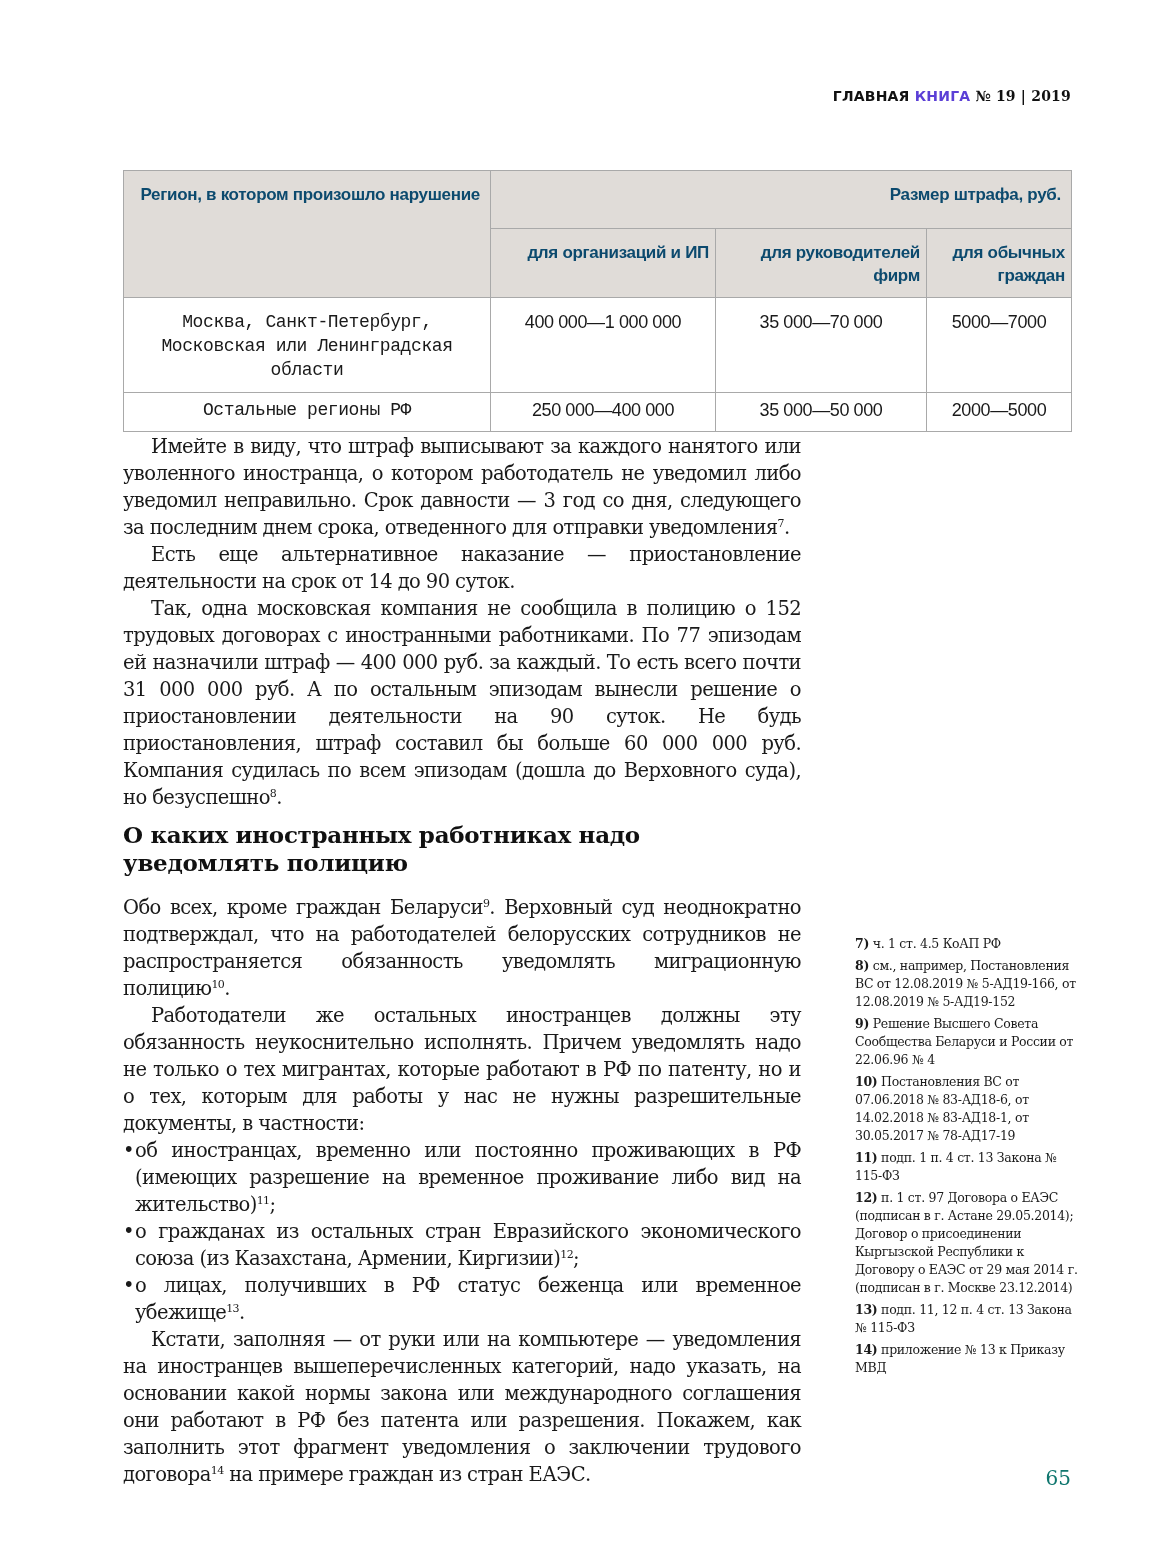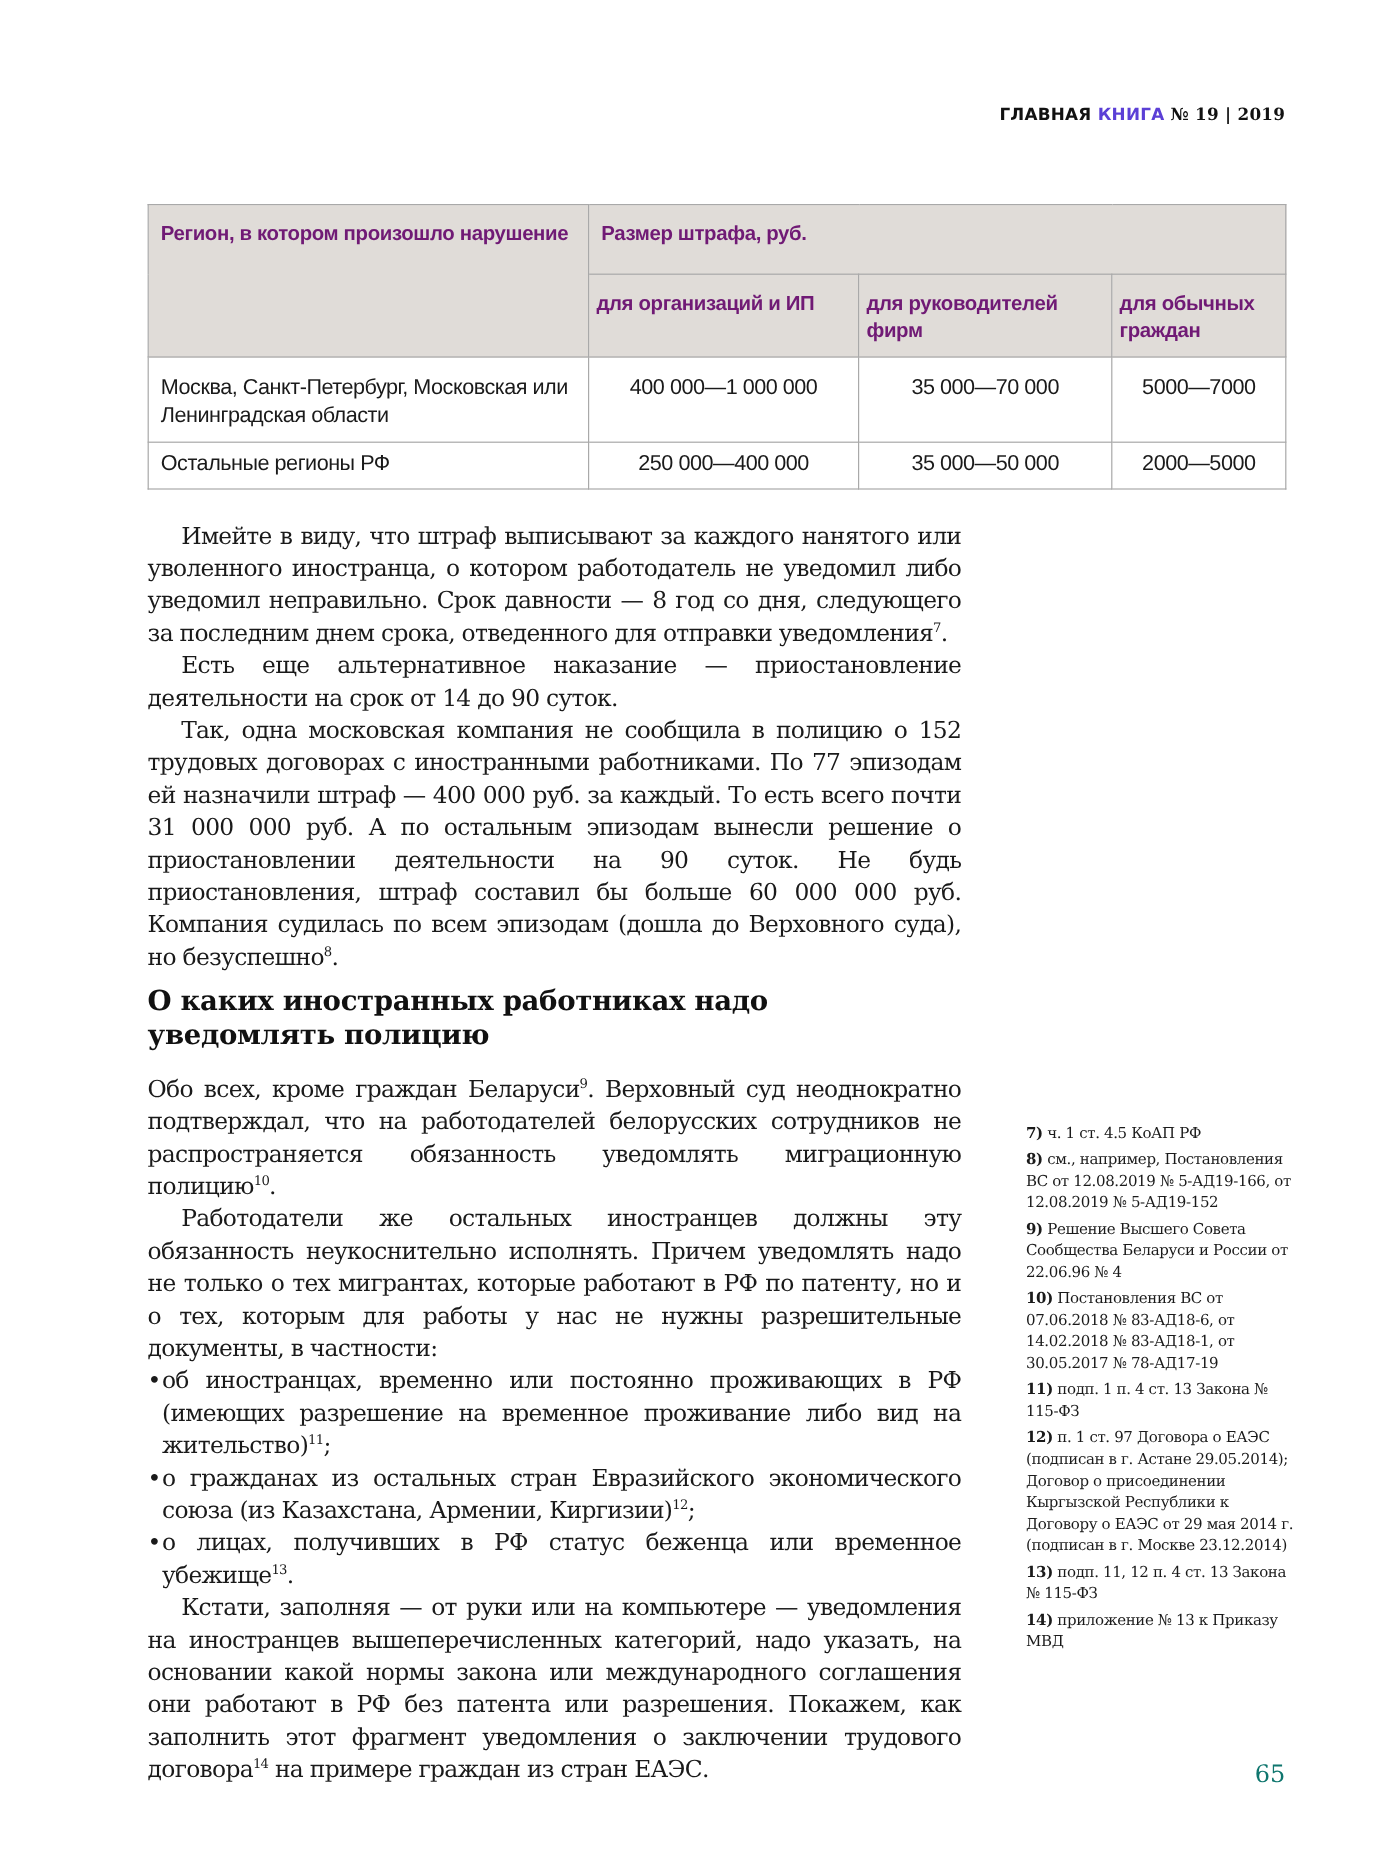--- a/index.html
+++ b/index.html
@@ -13,35 +13,35 @@
   .running-head .accent { color: #5b3fd6; }
   .running-head .issue { font-family: "DejaVu Serif", serif; font-weight: bold; font-size: 14px; }
 
   table.fines {
     position: absolute; left: 123px; top: 170px; width: 949px;
     border-collapse: collapse;
     font-family: "Liberation Sans", sans-serif;
   }
   table.fines th, table.fines td { border: 1px solid #a9a9a9; }
   table.fines th {
-    background: #e0dcd8; font-weight: bold; font-size: 17px; line-height: 23px; color: #701a75;
-    letter-spacing: -0.3px; text-align: left; vertical-align: top;
+    background: #e0dcd8; font-weight: bold; font-size: 17px; line-height: 23px; color: #0c4a6e;
+    letter-spacing: -0.3px; text-align: right; vertical-align: top;
   }
   table.fines th.region-h { width: 346px; padding: 12px 10px; }
   table.fines th.group-h { height: 45px; padding: 12px 10px 0; vertical-align: top; }
   table.fines th.sub-h { padding: 12px 6px 8px; height: 48px; }
   table.fines th.sub-h.c1 { width: 212px; }
   table.fines th.sub-h.c2 { width: 198px; }
   table.fines td {
     font-size: 18px; line-height: 24px; color: #1a1a1a; letter-spacing: -0.4px;
     vertical-align: top; text-align: center;
   }
   table.fines tr.row1 td { padding: 12px 10px 10px; height: 45px; }
   table.fines tr.row2 td { padding: 5px 10px 9px; }
-  table.fines td.region { text-align: left; padding-left: 17px; }
+  table.fines td.region { text-align: center; padding-left: 17px; font-family: Liberation Mono, monospace; }
 
   .main-col {
     position: absolute; left: 123px; width: 678px;
     font-family: "DejaVu Serif", serif; font-size: 19.5px; line-height: 27px; color: #1a1a1a;
     text-align: justify; letter-spacing: -0.6px;
   }
   .main-col p { margin: 0; text-indent: 28px; }
   .main-col p.noindent { text-indent: 0; }
   sup { font-size: 11px; line-height: 0; vertical-align: super; }
   h2.section-title {
@@ -96,21 +96,21 @@
     <tr class="row2">
       <td class="region">Остальные регионы РФ</td>
       <td>250 000—400 000</td>
       <td>35 000—50 000</td>
       <td>2000—5000</td>
     </tr>
   </tbody>
 </table>
 
 <div class="main-col" style="top:433px;">
-  <p><span>Имейте в виду, что штраф выписывают за каждого нанятого или уволенного иностранца, о котором работодатель не уведомил либо уведомил неправильно. Срок давности — 8 год со дня, следующего за последним днем срока, отведенного для отправки уведомления</span><sup>7</sup>.</p>
+  <p><span>Имейте в виду, что штраф выписывают за каждого нанятого или уволенного иностранца, о котором работодатель не уведомил либо уведомил неправильно. Срок давности — 3 год со дня, следующего за последним днем срока, отведенного для отправки уведомления</span><sup>7</sup>.</p>
   <p>Есть еще альтернативное наказание — приостановление деятельности на срок от 14 до 90 суток.</p>
   <p><span>Так, одна московская компания не сообщила в полицию о 152 трудовых договорах с иностранными работниками. По 77 эпизодам ей назначили штраф — 400 000 руб. за каждый. То есть всего почти 31 000 000 руб. А по остальным эпизодам вынесли решение о приостановлении деятельности на 90 суток. Не будь приостановления, штраф составил бы больше 60 000 000 руб. Компания судилась по всем эпизодам (дошла до Верховного суда), но безуспешно</span><sup>8</sup>.</p>
 </div>
 
 <h2 class="section-title">О каких иностранных работниках надо уведомлять полицию</h2>
 
 <div class="main-col" style="top:894px;">
   <p class="noindent"><span>Обо всех, кроме граждан Беларуси</span><sup>9</sup><span>. Верховный суд неоднократно подтверждал, что на работодателей белорусских сотрудников не распространяется обязанность уведомлять миграционную полицию</span><sup>10</sup>.</p>
   <p>Работодатели же остальных иностранцев должны эту обязанность неукоснительно исполнять. Причем уведомлять надо не только о тех мигрантах, которые работают в РФ по патенту, но и о тех, которым для работы у нас не нужны разрешительные документы, в частности:</p>
   <ul class="bullets">

